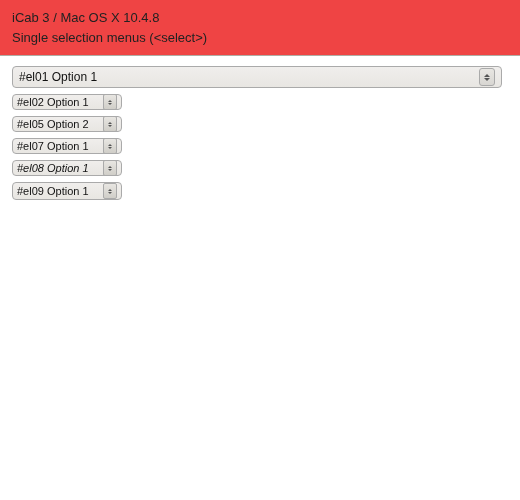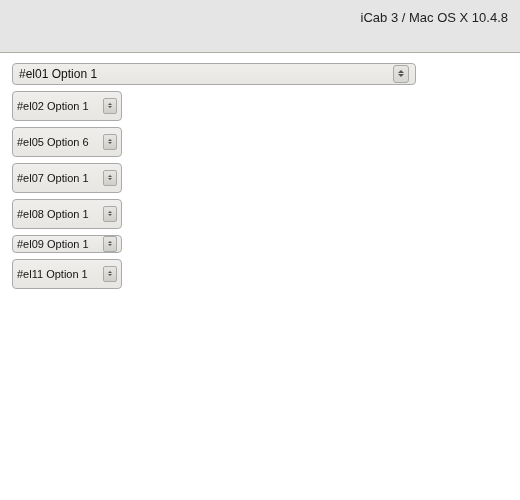--- a/index.html
+++ b/index.html
@@ -4,47 +4,47 @@
   <style>
     * { box-sizing: border-box; margin: 0; padding: 0; }
     body {
       font-family: -apple-system, "Lucida Grande", Arial, sans-serif;
       font-size: 13px;
       background: #d4d0c8;
       width: 520px;
       min-height: 500px;
     }
     .header {
-      background: #e5e5e5;
-      padding: 8px 12px 24px 12px;
+      background: #ef4444;
+      padding: 8px 12px 8px 12px;
       border-bottom: 1px solid #b0aca4;
-      text-align: right;
     }
     .header-title {
       font-size: 13px;
       color: #222;
       line-height: 1.5;
     }
     .content {
       background: #ffffff;
       padding: 10px 12px;
       min-height: 458px;
     }
     .select-row {
       margin-bottom: 6px;
       display: flex;
       align-items: center;
     }
     .select-row.spacer-before {
+      font-style: italic;
     }
     
     .select-full {
       display: flex;
       align-items: center;
-      width: 404px;
+      width: 490px;
       height: 22px;
       background: linear-gradient(to bottom, #f0eeec, #e8e6e2);
       border: 1px solid #aaa;
       border-radius: 4px;
       padding: 0 6px;
       cursor: pointer;
       justify-content: space-between;
       text-align: right;
     }
     .select-full .sel-text {
@@ -61,21 +61,21 @@
       background: linear-gradient(to bottom, #e8e6e2, #d8d6d2);
       border: 1px solid #aaa;
       border-radius: 3px;
       cursor: pointer;
       gap: 1px;
     }
     
     .select-compact {
       display: inline-flex;
       align-items: center;
-      height: 30px;
+      height: 16px;
       background: linear-gradient(to bottom, #f0eeec, #e8e6e2);
       border: 1px solid #aaa;
       border-radius: 4px;
       padding: 0 4px;
       cursor: pointer;
       min-width: 110px;
     }
     .select-compact .sel-text {
       font-size: 11px;
       color: #111;
@@ -122,20 +122,21 @@
       border-left: 2px solid transparent;
       border-right: 2px solid transparent;
       border-top: 2px solid #555;
     }
   </style>
 </head>
 <body>
 
 <div class="header">
   <div class="header-title">iCab 3 / Mac OS X 10.4.8</div>
+  <div class="header-title">Single selection menus (&lt;select&gt;)</div>
 </div>
 
 <div class="content" id="content">
 <div class="select-row">
       <div class="select-full">
         <span class="sel-text">#el01 Option 1</span>
         <div class="spinner-btn">
           <div class="arrow-up"></div>
           <div class="arrow-down"></div>
         </div>
@@ -145,21 +146,21 @@
       <div class="select-compact">
         <span class="sel-text">#el02 Option 1</span>
         <div class="spinner-btn-compact">
           <div class="arrow-up-sm"></div>
           <div class="arrow-down-sm"></div>
         </div>
       </div>
     </div>
     <div class="select-row">
       <div class="select-compact">
-        <span class="sel-text">#el05 Option 6</span>
+        <span class="sel-text">#el05 Option 2</span>
         <div class="spinner-btn-compact">
           <div class="arrow-up-sm"></div>
           <div class="arrow-down-sm"></div>
         </div>
       </div>
     </div>
     <div class="select-row">
       <div class="select-compact">
         <span class="sel-text">#el07 Option 1</span>
         <div class="spinner-btn-compact">
@@ -179,22 +180,13 @@
     </div>
     <div class="select-row">
       <div class="select-compact small-sel">
         <span class="sel-text">#el09 Option 1</span>
         <div class="spinner-btn-compact">
           <div class="arrow-up-sm"></div>
           <div class="arrow-down-sm"></div>
         </div>
       </div>
     </div>
-    <div class="select-row">
-      <div class="select-compact">
-        <span class="sel-text">#el11 Option 1</span>
-        <div class="spinner-btn-compact">
-          <div class="arrow-up-sm"></div>
-          <div class="arrow-down-sm"></div>
-        </div>
-      </div>
-    </div>
   </div>
 
 </body></html>

